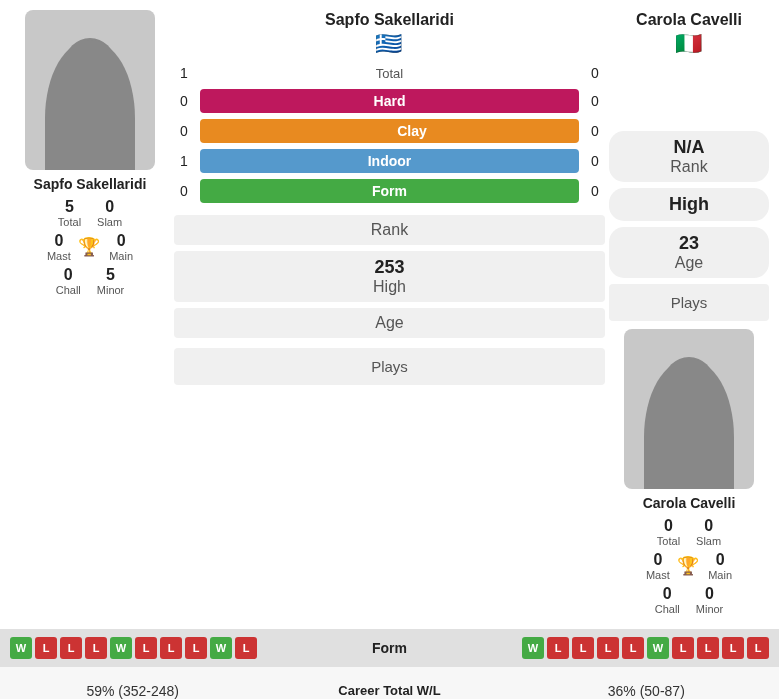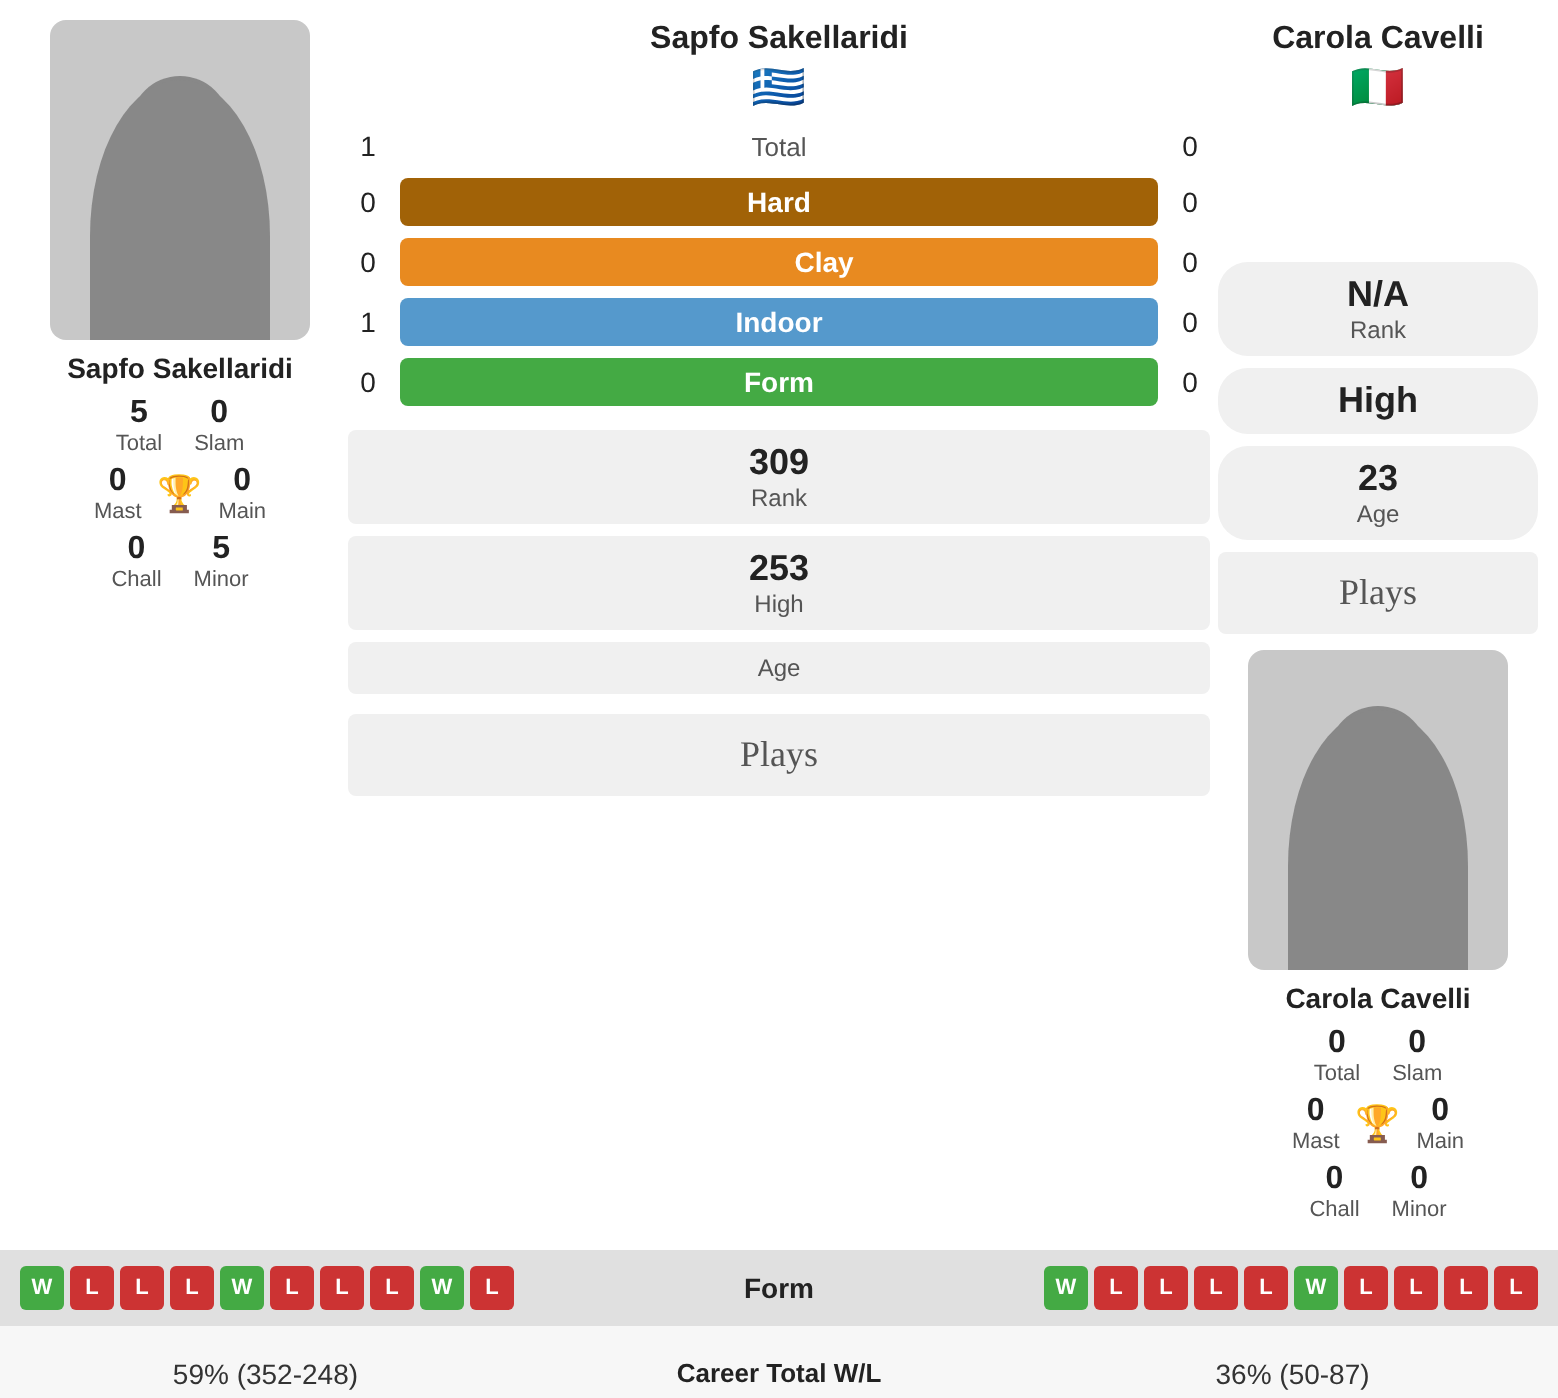--- a/index.html
+++ b/index.html
@@ -164,21 +164,21 @@
       flex: 1;
       text-align: center;
       padding: 4px 0;
       border-radius: 4px;
       font-size: 14px;
       font-weight: bold;
       color: #fff;
       margin: 0 6px;
     }
 
-    .surface-hard { background: #a16207; }
+    .surface-hard { background: #be185d; }
     .surface-clay { background: #e88a20; padding-left: 45px; }
     .surface-indoor { background: #5599cc; }
     .surface-grass { background: #44aa44; }
 
     .total-row {
       display: flex;
       align-items: center;
       justify-content: space-between;
       margin-bottom: 8px;
     }
@@ -206,38 +206,37 @@
       width: 100%;
     }
 
     .center-stat-value {
       font-size: 18px;
       font-weight: bold;
       color: #222;
     }
 
     .center-stat-label {
-      font-size: 12px;
+      font-size: 16px;
       color: #555;
       text-align: center;
     }
 
     .center-plays-box {
       background: #f0f0f0;
       border-radius: 4px;
       padding: 10px;
       text-align: center;
       width: 100%;
       margin-top: 4px;
     }
 
     .center-plays-label {
-      font-size: 18px;
+      font-size: 15px;
       color: #555;
-      font-family: Liberation Serif, serif;
     }
 
     
     .player-right {
       display: flex;
       flex-direction: column;
       align-items: center;
       width: 160px;
       flex-shrink: 0;
     }
@@ -418,21 +417,20 @@
           </div>
           <div class="surface-row">
             <span class="surface-score">0</span>
             <span class="surface-badge surface-grass">Form</span>
             <span class="surface-score">0</span>
           </div>
         </div>
       </div>
 
       <div class="center-stat-box" style="margin-top:6px;">
-        <div class="center-stat-value">309</div>
         <div class="center-stat-label">Rank</div>
       </div>
       <div class="center-stat-box">
         <div class="center-stat-value">253</div>
         <div class="center-stat-label">High</div>
       </div>
       <div class="center-stat-box">
         <div class="center-stat-label">Age</div>
       </div>
       <div class="center-plays-box">

